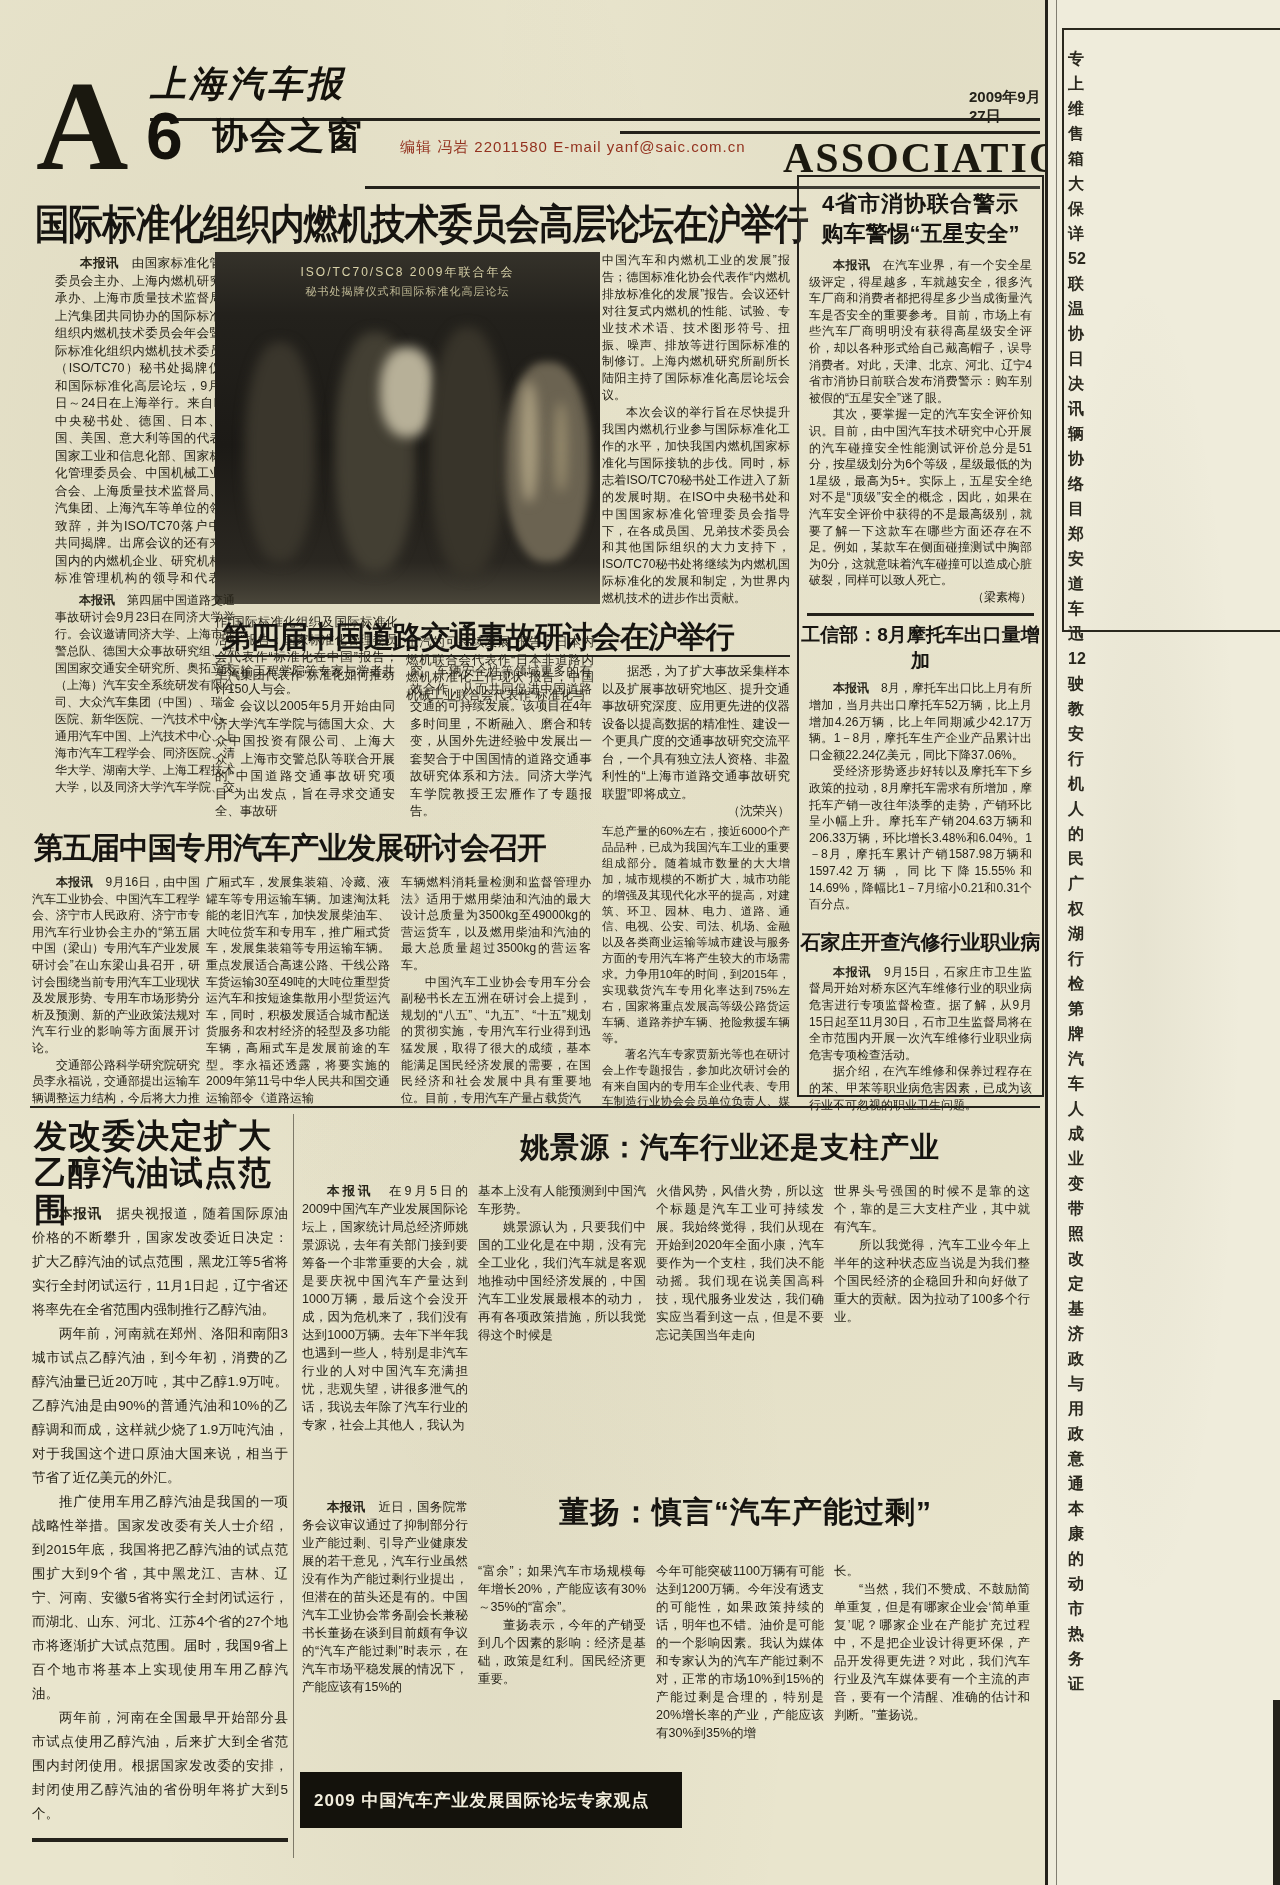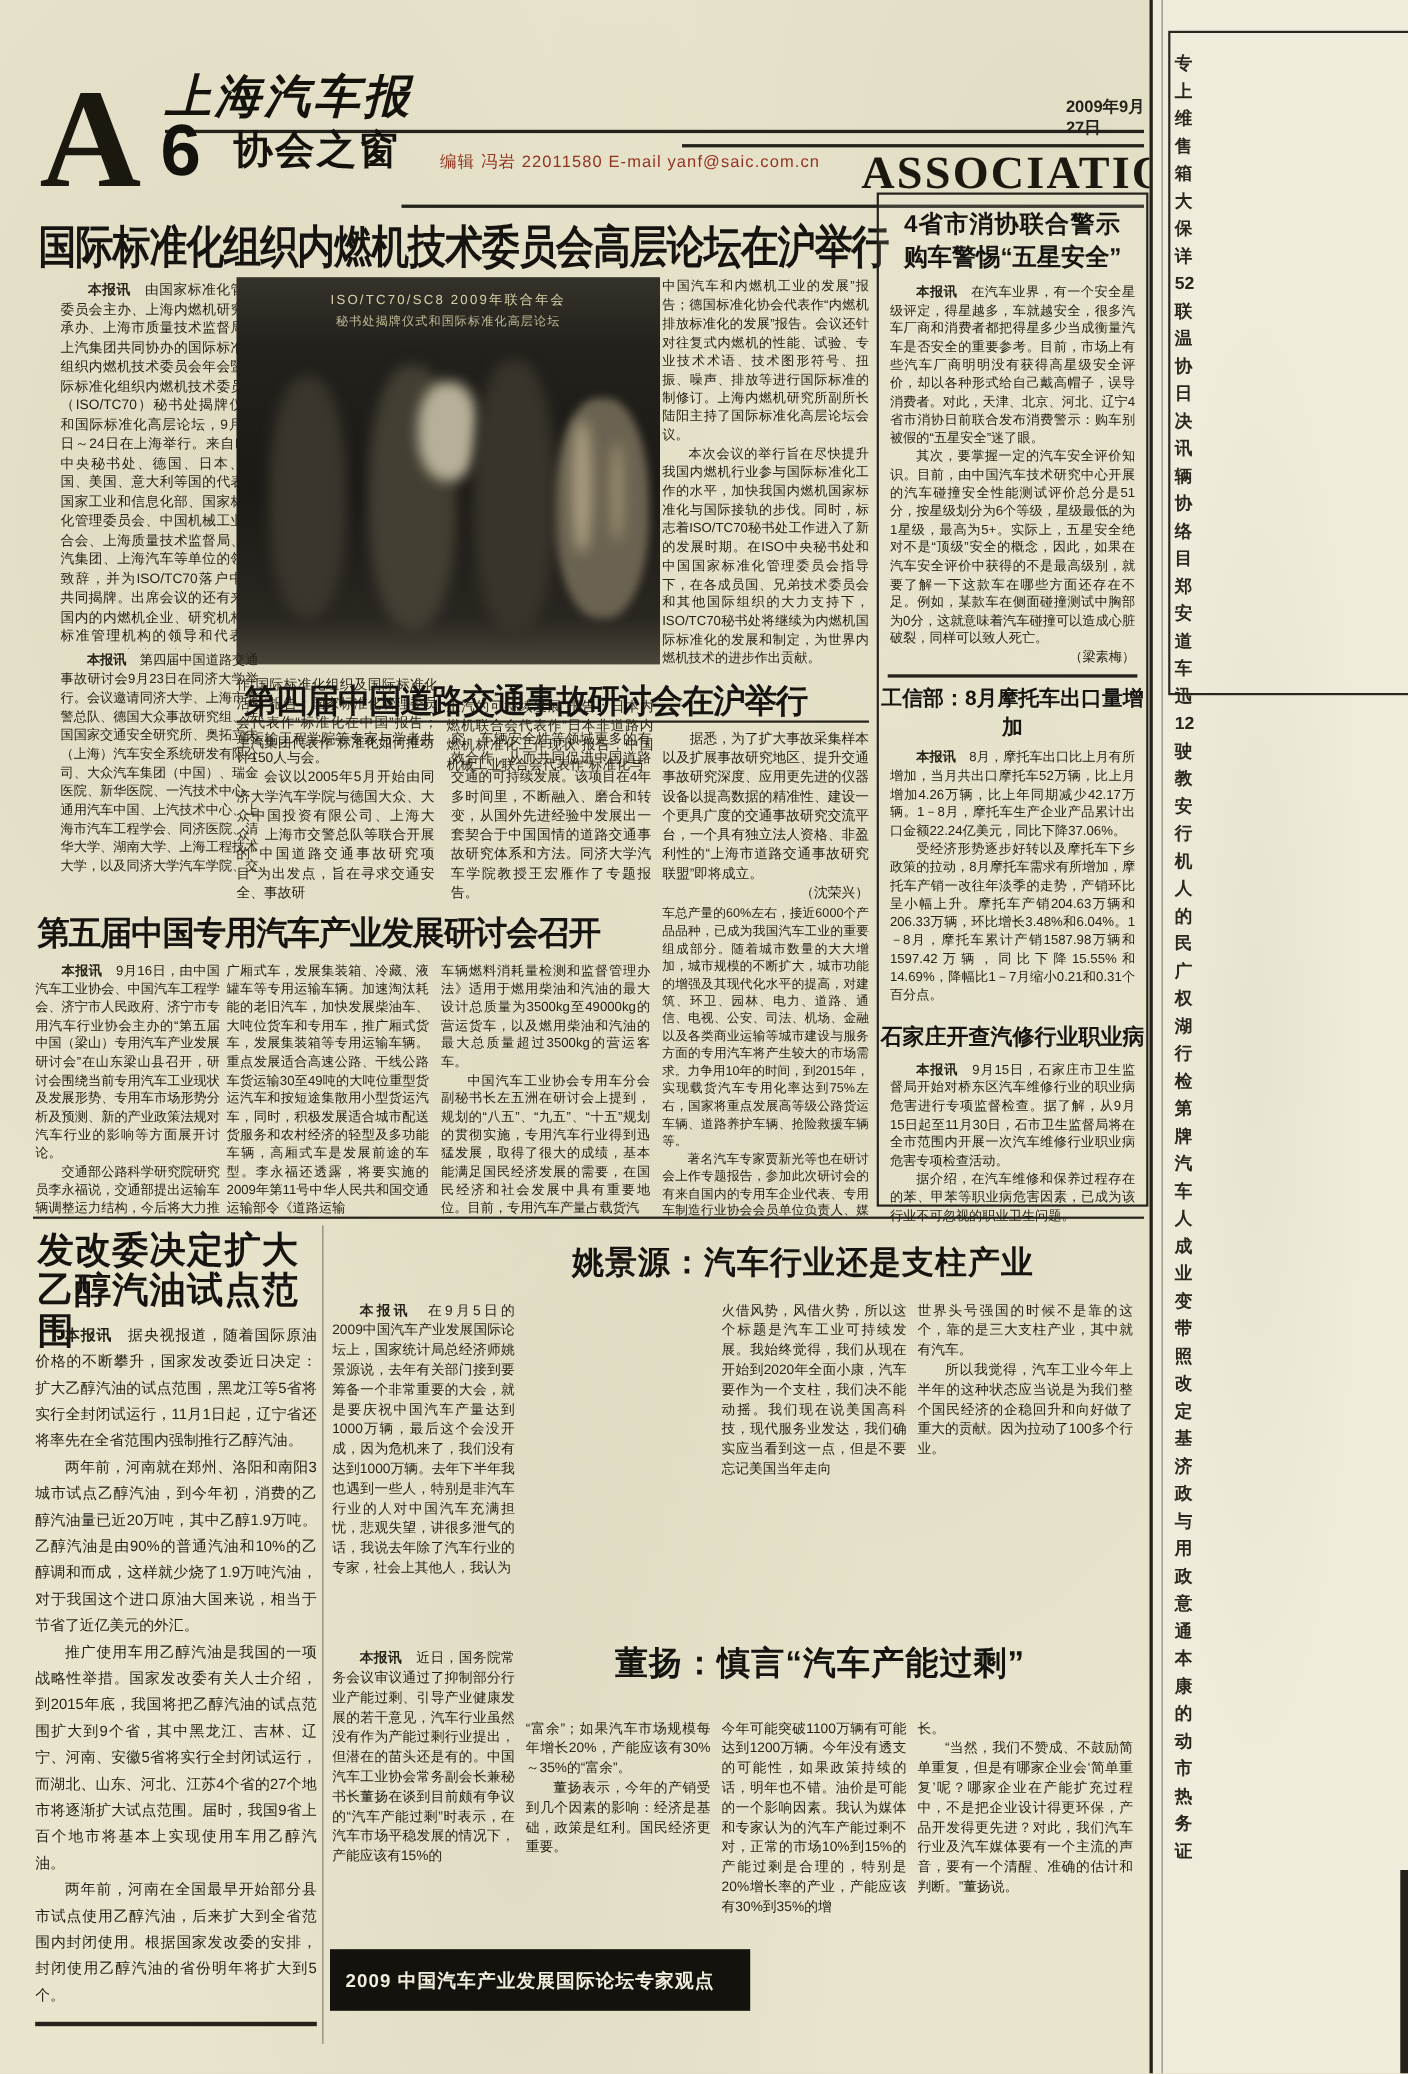--- a/index.html
+++ b/index.html
@@ -35,21 +35,21 @@
   .body{
     font-size:12.5px;line-height:17.5px;text-align:justify;
     color:#262318;text-justify:inter-ideograph;
   }
   .body p{margin:0;text-indent:2em;}
   .body p.cont{text-indent:0;}
   .body b{font-weight:900;}
   .byline{text-align:right;text-indent:0 !important;}
   .eth{font-size:13.5px;line-height:24px;}
   
-  #logo{font-family:"Liberation Serif","DejaVu Serif",serif;font-weight:900;font-style:italic;font-size:42px;letter-spacing:3px;color:#14120c;}
+  #logo{font-family:"Liberation Serif","DejaVu Serif",serif;font-weight:900;font-style:italic;font-size:36px;letter-spacing:3px;color:#14120c;}
   #bigA{font-size:128px;font-weight:900;line-height:1;color:#1a180f;font-family:"Liberation Serif","DejaVu Serif",serif;}
   #big6{font-size:66px;font-weight:900;color:#14120c;}
   #secname{font-size:36px;font-weight:900;letter-spacing:2px;color:#14120c;}
   #assoc{font-family:"Liberation Serif","DejaVu Serif",serif;font-weight:700;font-size:42px;letter-spacing:2px;color:#1b190f;}
   #editorline{color:#93321f;font-size:15px;letter-spacing:1px;}
   #dateline{font-size:15px;color:#24221a;}
   
   #photo{
     background:linear-gradient(180deg,#35322a 0%,#23211c 18%,#1c1a16 55%,#2a2721 88%,#4a463a 100%);
     overflow:hidden;
@@ -189,20 +189,24 @@
     <p>两年前，河南就在郑州、洛阳和南阳3城市试点乙醇汽油，到今年初，消费的乙醇汽油量已近20万吨，其中乙醇1.9万吨。乙醇汽油是由90%的普通汽油和10%的乙醇调和而成，这样就少烧了1.9万吨汽油，对于我国这个进口原油大国来说，相当于节省了近亿美元的外汇。</p>
     <p>推广使用车用乙醇汽油是我国的一项战略性举措。国家发改委有关人士介绍，到2015年底，我国将把乙醇汽油的试点范围扩大到9个省，其中黑龙江、吉林、辽宁、河南、安徽5省将实行全封闭试运行，而湖北、山东、河北、江苏4个省的27个地市将逐渐扩大试点范围。届时，我国9省上百个地市将基本上实现使用车用乙醇汽油。</p>
     <p>两年前，河南在全国最早开始部分县市试点使用乙醇汽油，后来扩大到全省范围内封闭使用。根据国家发改委的安排，封闭使用乙醇汽油的省份明年将扩大到5个。</p>
   </div>
   <div class="abs rule" style="left:32px;top:1838px;width:256px;height:4px;"></div>
 
   <div class="abs hl" style="left:520px;top:1128px;font-size:29px;letter-spacing:1px;">姚景源：汽车行业还是支柱产业</div>
 
   <div class="abs body" style="left:302px;top:1182px;width:166px;height:292px;overflow:hidden;font-size:12.5px;line-height:18px;">
     <p><b>本报讯</b><span>　在9月5日的2009中国汽车产业发展国际论坛上，国家统计局总经济师姚景源说，去年有关部门接到要筹备一个非常重要的大会，就是要庆祝中国汽车产量达到1000万辆，最后这个会没开成，因为危机来了，我们没有达到1000万辆。去年下半年我也遇到一些人，特别是非汽车行业的人对中国汽车充满担忧，悲观失望，讲很多泄气的话，我说去年除了汽车行业的专家，社会上其他人，我认为</span></p>
+  </div>
+  <div class="abs body" style="left:478px;top:1182px;width:168px;height:292px;overflow:hidden;font-size:12.5px;line-height:18px;">
+    <p class="cont">基本上没有人能预测到中国汽车形势。</p>
+    <p>姚景源认为，只要我们中国的工业化是在中期，没有完全工业化，我们汽车就是客观地推动中国经济发展的，中国汽车工业发展最根本的动力，再有各项政策措施，所以我觉得这个时候是</p>
   </div>
   <div class="abs body" style="left:656px;top:1182px;width:168px;height:292px;overflow:hidden;font-size:12.5px;line-height:18px;">
     <p class="cont">火借风势，风借火势，所以这个标题是汽车工业可持续发展。我始终觉得，我们从现在开始到2020年全面小康，汽车要作为一个支柱，我们决不能动摇。我们现在说美国高科技，现代服务业发达，我们确实应当看到这一点，但是不要忘记美国当年走向</p>
   </div>
   <div class="abs body" style="left:834px;top:1182px;width:196px;height:292px;overflow:hidden;font-size:12.5px;line-height:18px;">
     <p class="cont">世界头号强国的时候不是靠的这个，靠的是三大支柱产业，其中就有汽车。</p>
     <p>所以我觉得，汽车工业今年上半年的这种状态应当说是为我们整个国民经济的企稳回升和向好做了重大的贡献。因为拉动了100多个行业。</p>
   </div>
 
   <div class="abs hl" style="left:559px;top:1492px;font-size:30px;letter-spacing:1px;">董扬：慎言“汽车产能过剩”</div>

